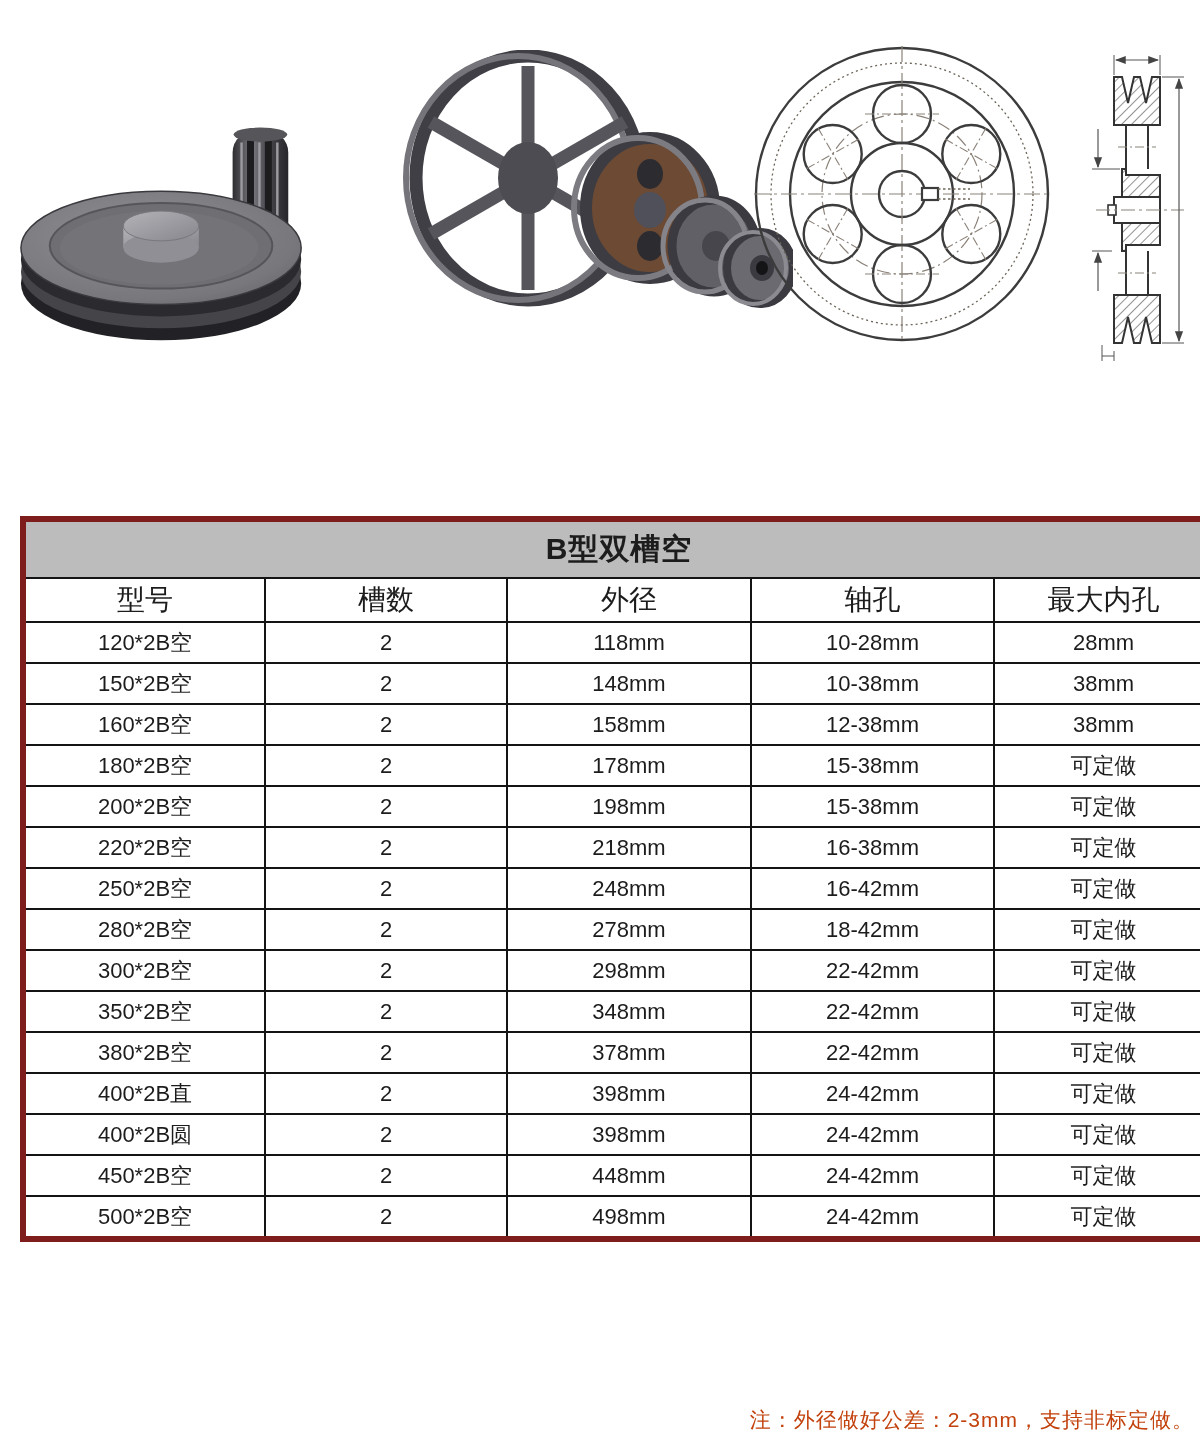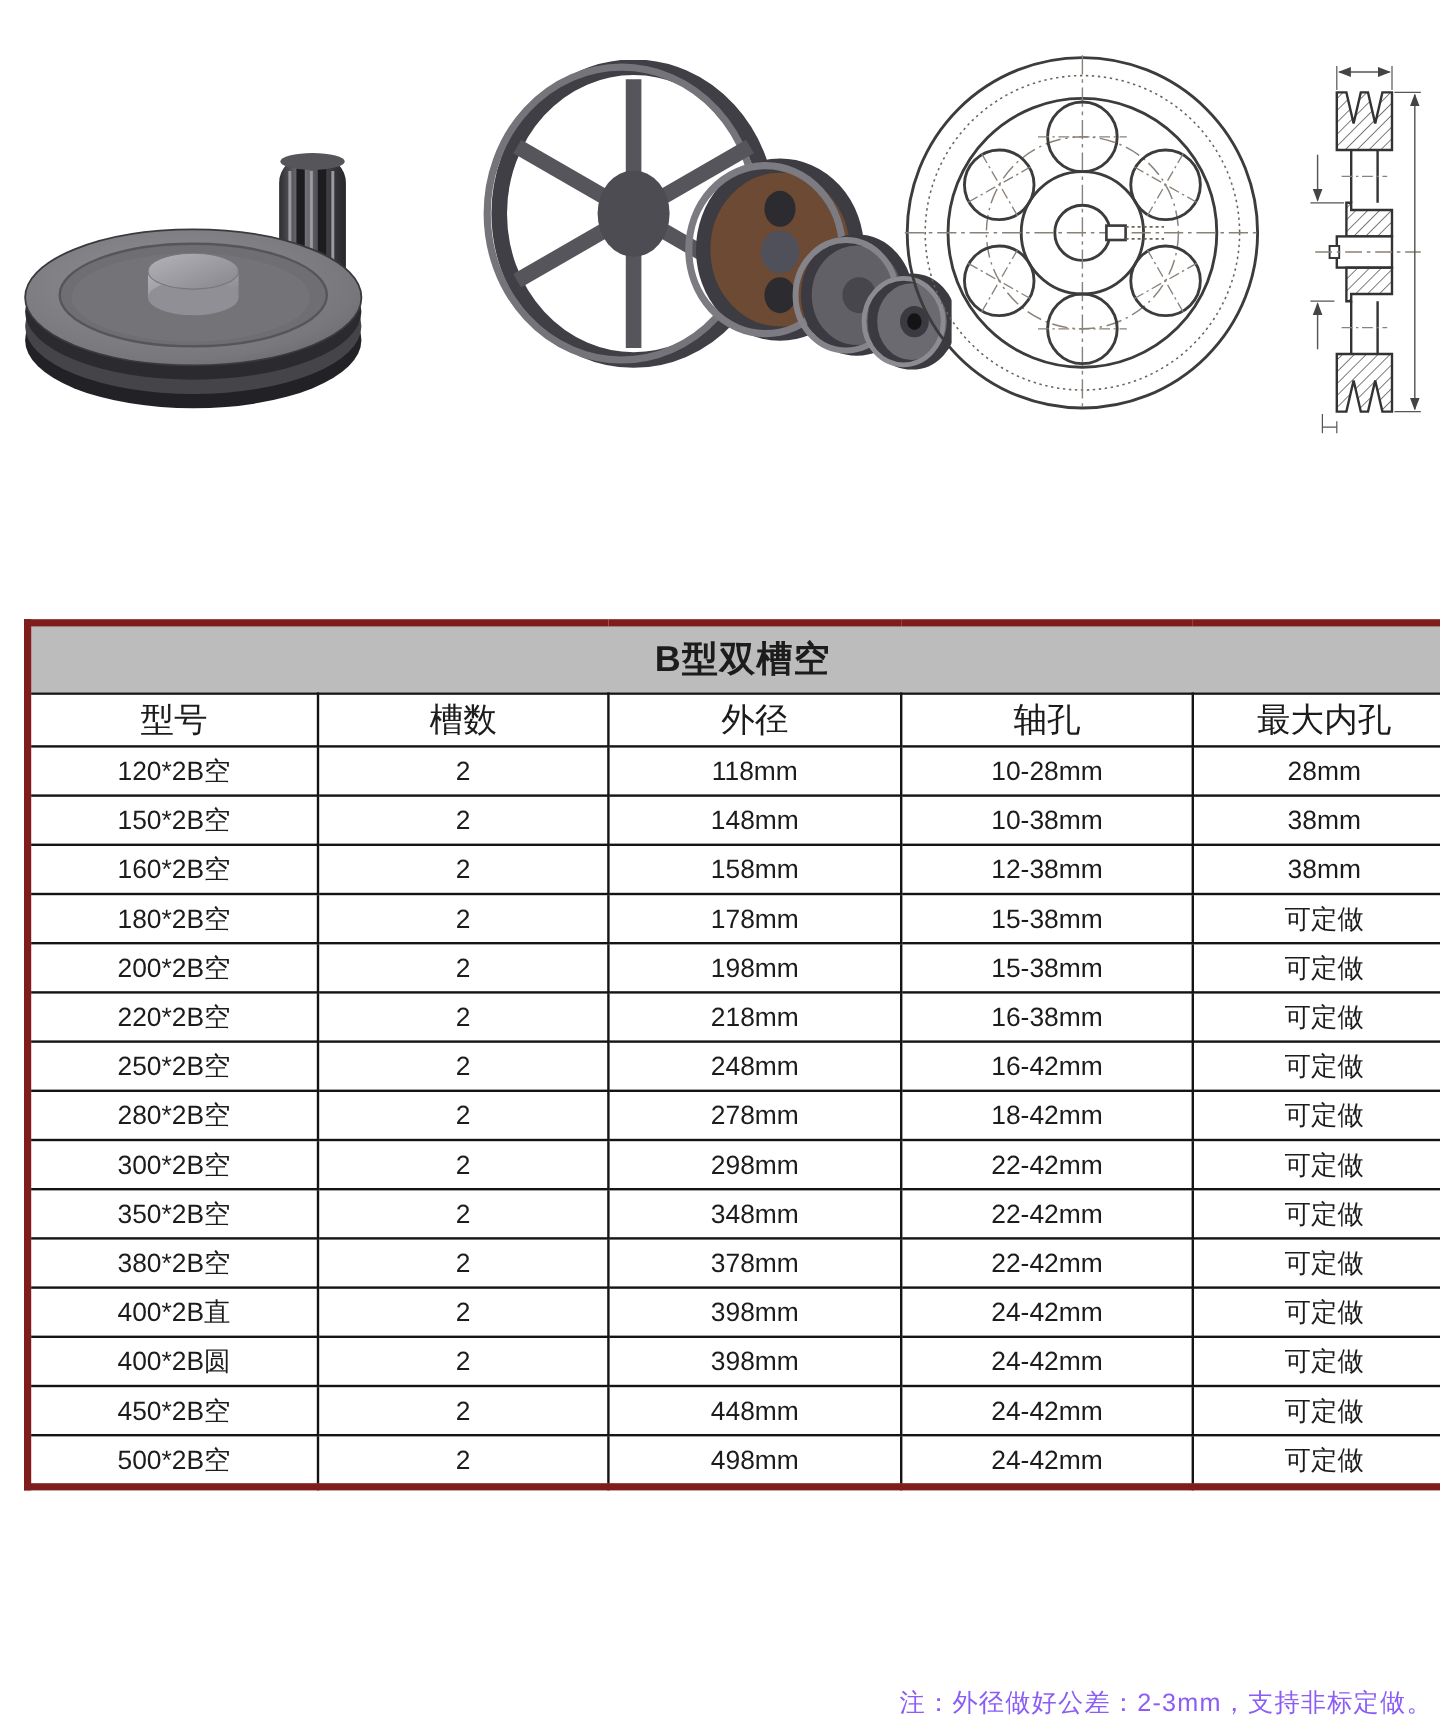--- a/index.html
+++ b/index.html
@@ -18,21 +18,21 @@
   table.spec th, table.spec td {
                border:2px solid #141414; text-align:center; vertical-align:middle;
                color:#1c1c1c; padding:0; overflow:hidden; white-space:nowrap; }
   th.title-cell { height:55px; background:#bcbcbc; font-size:30px; font-weight:700;
                   letter-spacing:1px; color:#111; }
   tr.head-row th { height:42px; font-size:28px; font-weight:400; }
   tbody td { height:39px; font-size:22px; font-weight:400; }
 
   
   .note { position:absolute; right:6px; top:1407px; font-size:21px; line-height:26px;
-          color:#8b5cf6; letter-spacing:1px; }
+          color:#c2410c; letter-spacing:1px; }
 </style>
 </head>
 <body>
 
 <div class="page">
 
   <div class="gallery">
 
     <figure class="fig" style="left:12px; top:98px; width:318px; height:245px;">
       <svg viewBox="0 0 320 245">

